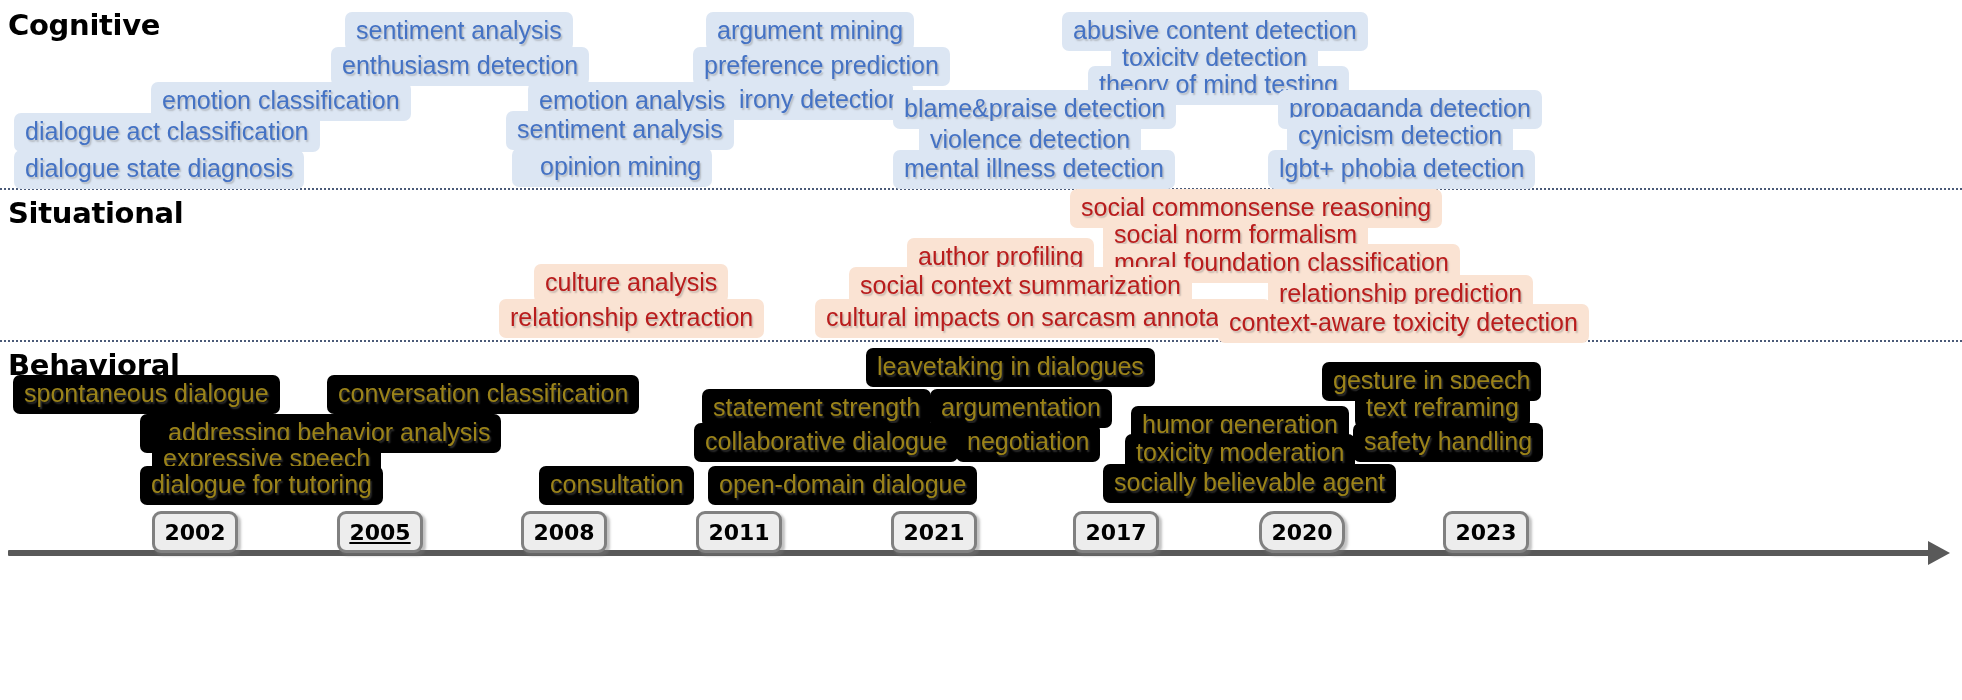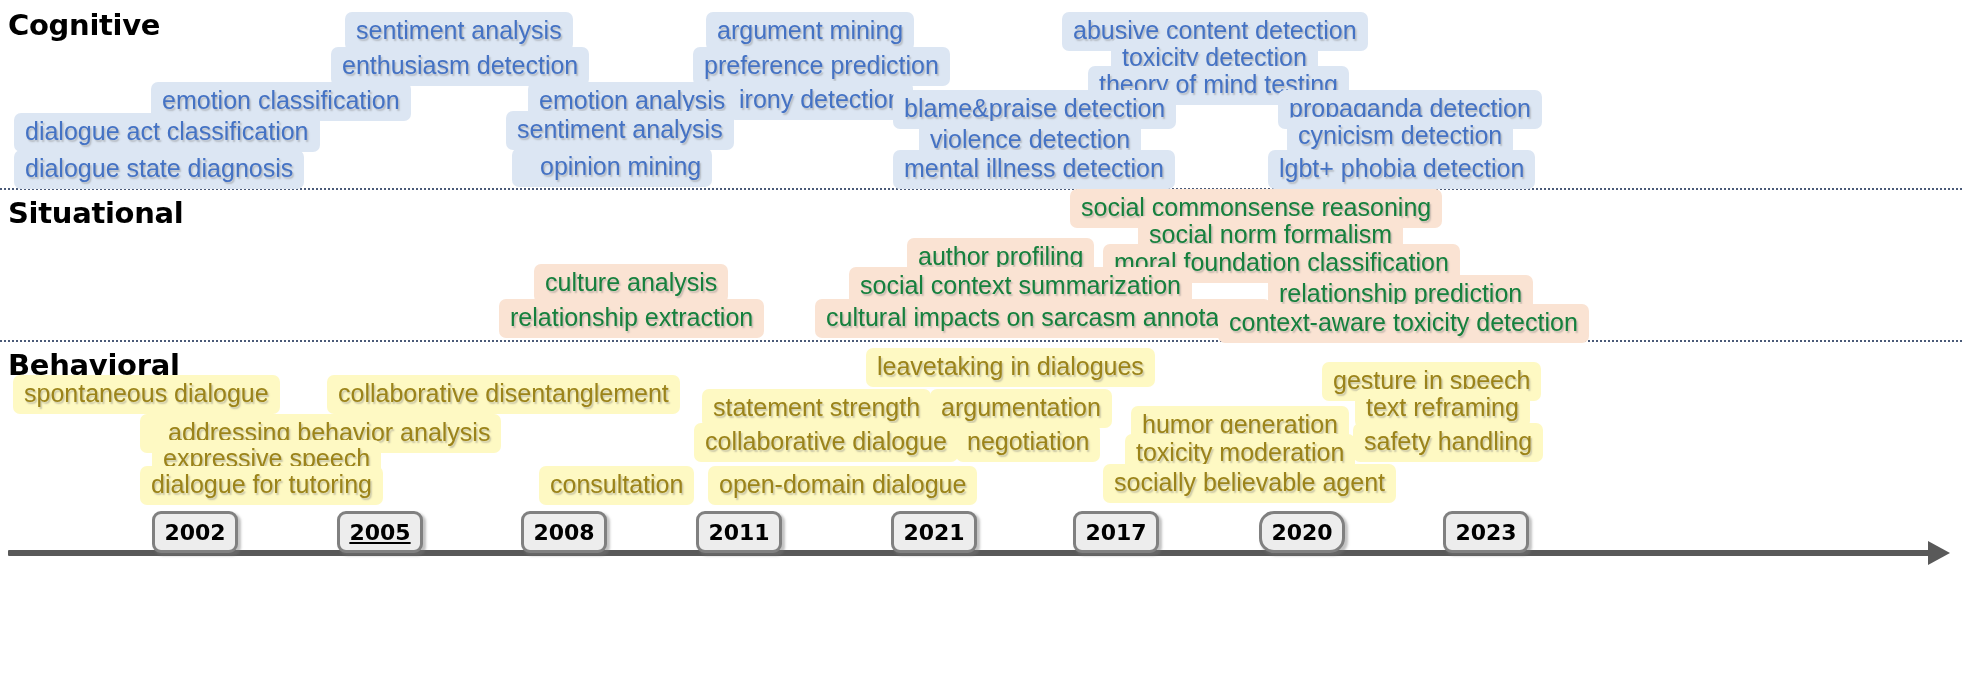--- a/index.html
+++ b/index.html
@@ -44,24 +44,24 @@
     text-shadow: 1.5px 1.5px 1.6px rgba(120,120,120,0.40);
     font-family: "Liberation Sans", sans-serif;
     transform-origin: left top;
   }
   .chip.cognitive {
     background: #dce6f3;
     color: #4472c4;
   }
   .chip.situational {
     background: #fae3d3;
-    color: #15803d;
+    color: #b91c1c;
   }
   .chip.behavioral {
-    background: #fef9c3;
+    background: #000000;
     color: #9b8319;
   }
   
   #timeline-axis {
     position: absolute;
     left: 8px;
     top: 550px;
     width: 1930px;
     height: 6px;
     background: #595959;
@@ -129,35 +129,35 @@
       <div class="chip cognitive" style="left: 506px; top: 111px;">sentiment analysis</div>
       <div class="chip cognitive" style="left: 919px; top: 121px;">violence detection</div>
       <div class="chip cognitive" style="left: 1287px; top: 117px;">cynicism detection</div>
       <div class="chip cognitive" style="left: 14px; top: 150px;">dialogue state diagnosis</div>
       <div class="chip cognitive" style="left: 512px; top: 148px; padding-left: 28px;">opinion mining</div>
       <div class="chip cognitive" style="left: 893px; top: 150px;">mental illness detection</div>
       <div class="chip cognitive" style="left: 1268px; top: 150px;">lgbt+ phobia detection</div>
     </div>
   <div id="chips-situational">
       <div class="chip situational" style="left: 1070px; top: 189px;">social commonsense reasoning</div>
-      <div class="chip situational" style="left: 1103px; top: 216px; margin-left: 35px;">social norm formalism</div>
+      <div class="chip situational" style="left: 1103px; top: 216px;">social norm formalism</div>
       <div class="chip situational" style="left: 907px; top: 238px;">author profiling</div>
       <div class="chip situational" style="left: 1103px; top: 244px;">moral foundation classification</div>
       <div class="chip situational" style="left: 534px; top: 264px;">culture analysis</div>
       <div class="chip situational" style="left: 849px; top: 267px;">social context summarization</div>
       <div class="chip situational" style="left: 1268px; top: 275px;">relationship prediction</div>
       <div class="chip situational" style="left: 499px; top: 299px;">relationship extraction</div>
       <div class="chip situational" style="left: 815px; top: 299px;">cultural impacts on sarcasm annotation</div>
       <div class="chip situational" style="left: 1218px; top: 304px;">context-aware toxicity detection</div>
     </div>
   <div id="chips-behavioral">
       <div class="chip behavioral" style="left: 866px; top: 348px;">leavetaking in dialogues</div>
       <div class="chip behavioral" style="left: 13px; top: 375px;">spontaneous dialogue</div>
       <div class="chip behavioral" style="left: 1322px; top: 362px;">gesture in speech</div>
-      <div class="chip behavioral" style="left: 327px; top: 375px;">collaborative disentanglement</div>
+      <div class="chip behavioral" style="left: 327px; top: 375px;">conversation classification</div>
       <div class="chip behavioral" style="left: 702px; top: 389px;">statement strength</div>
       <div class="chip behavioral" style="left: 930px; top: 389px;">argumentation</div>
       <div class="chip behavioral" style="left: 1355px; top: 389px;">text reframing</div>
       <div class="chip behavioral" style="left: 140px; top: 414px; padding-left: 28px;">addressing behavior analysis</div>
       <div class="chip behavioral" style="left: 694px; top: 423px;">collaborative dialogue</div>
       <div class="chip behavioral" style="left: 956px; top: 423px;">negotiation</div>
       <div class="chip behavioral" style="left: 1131px; top: 406px;">humor generation</div>
       <div class="chip behavioral" style="left: 1353px; top: 423px;">safety handling</div>
       <div class="chip behavioral" style="left: 152px; top: 440px;">expressive speech</div>
       <div class="chip behavioral" style="left: 1125px; top: 434px;">toxicity moderation</div>

